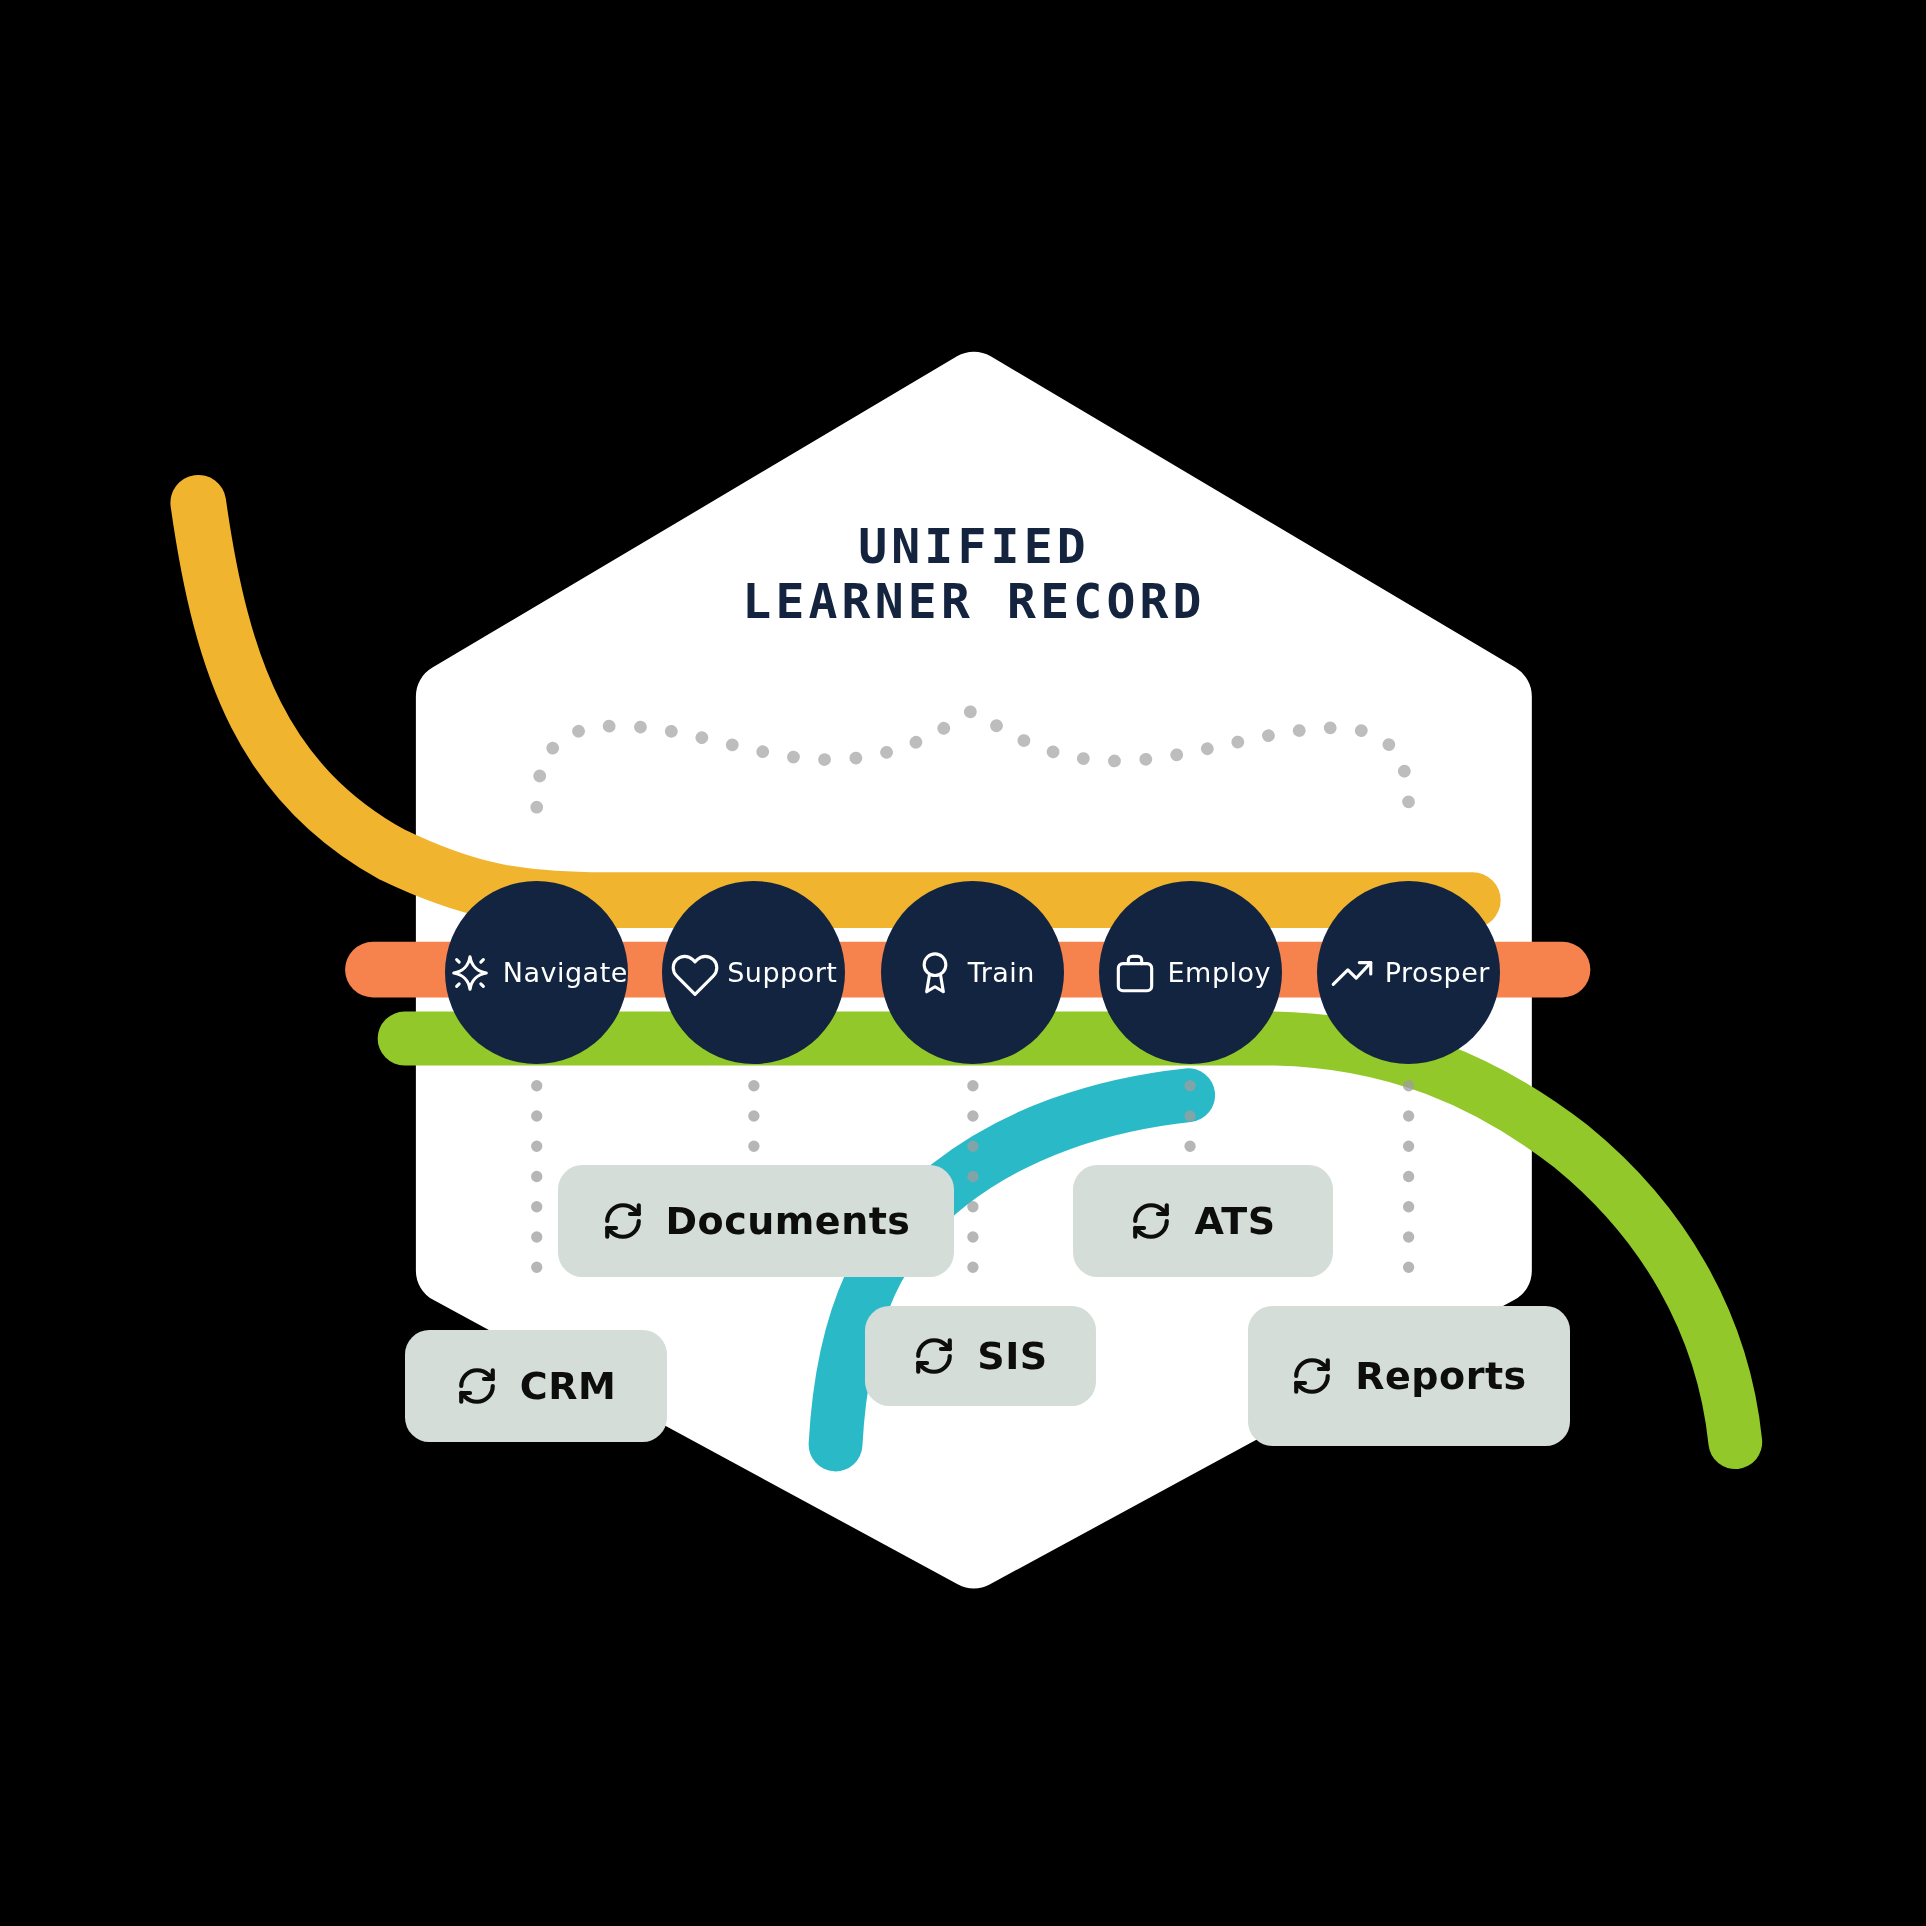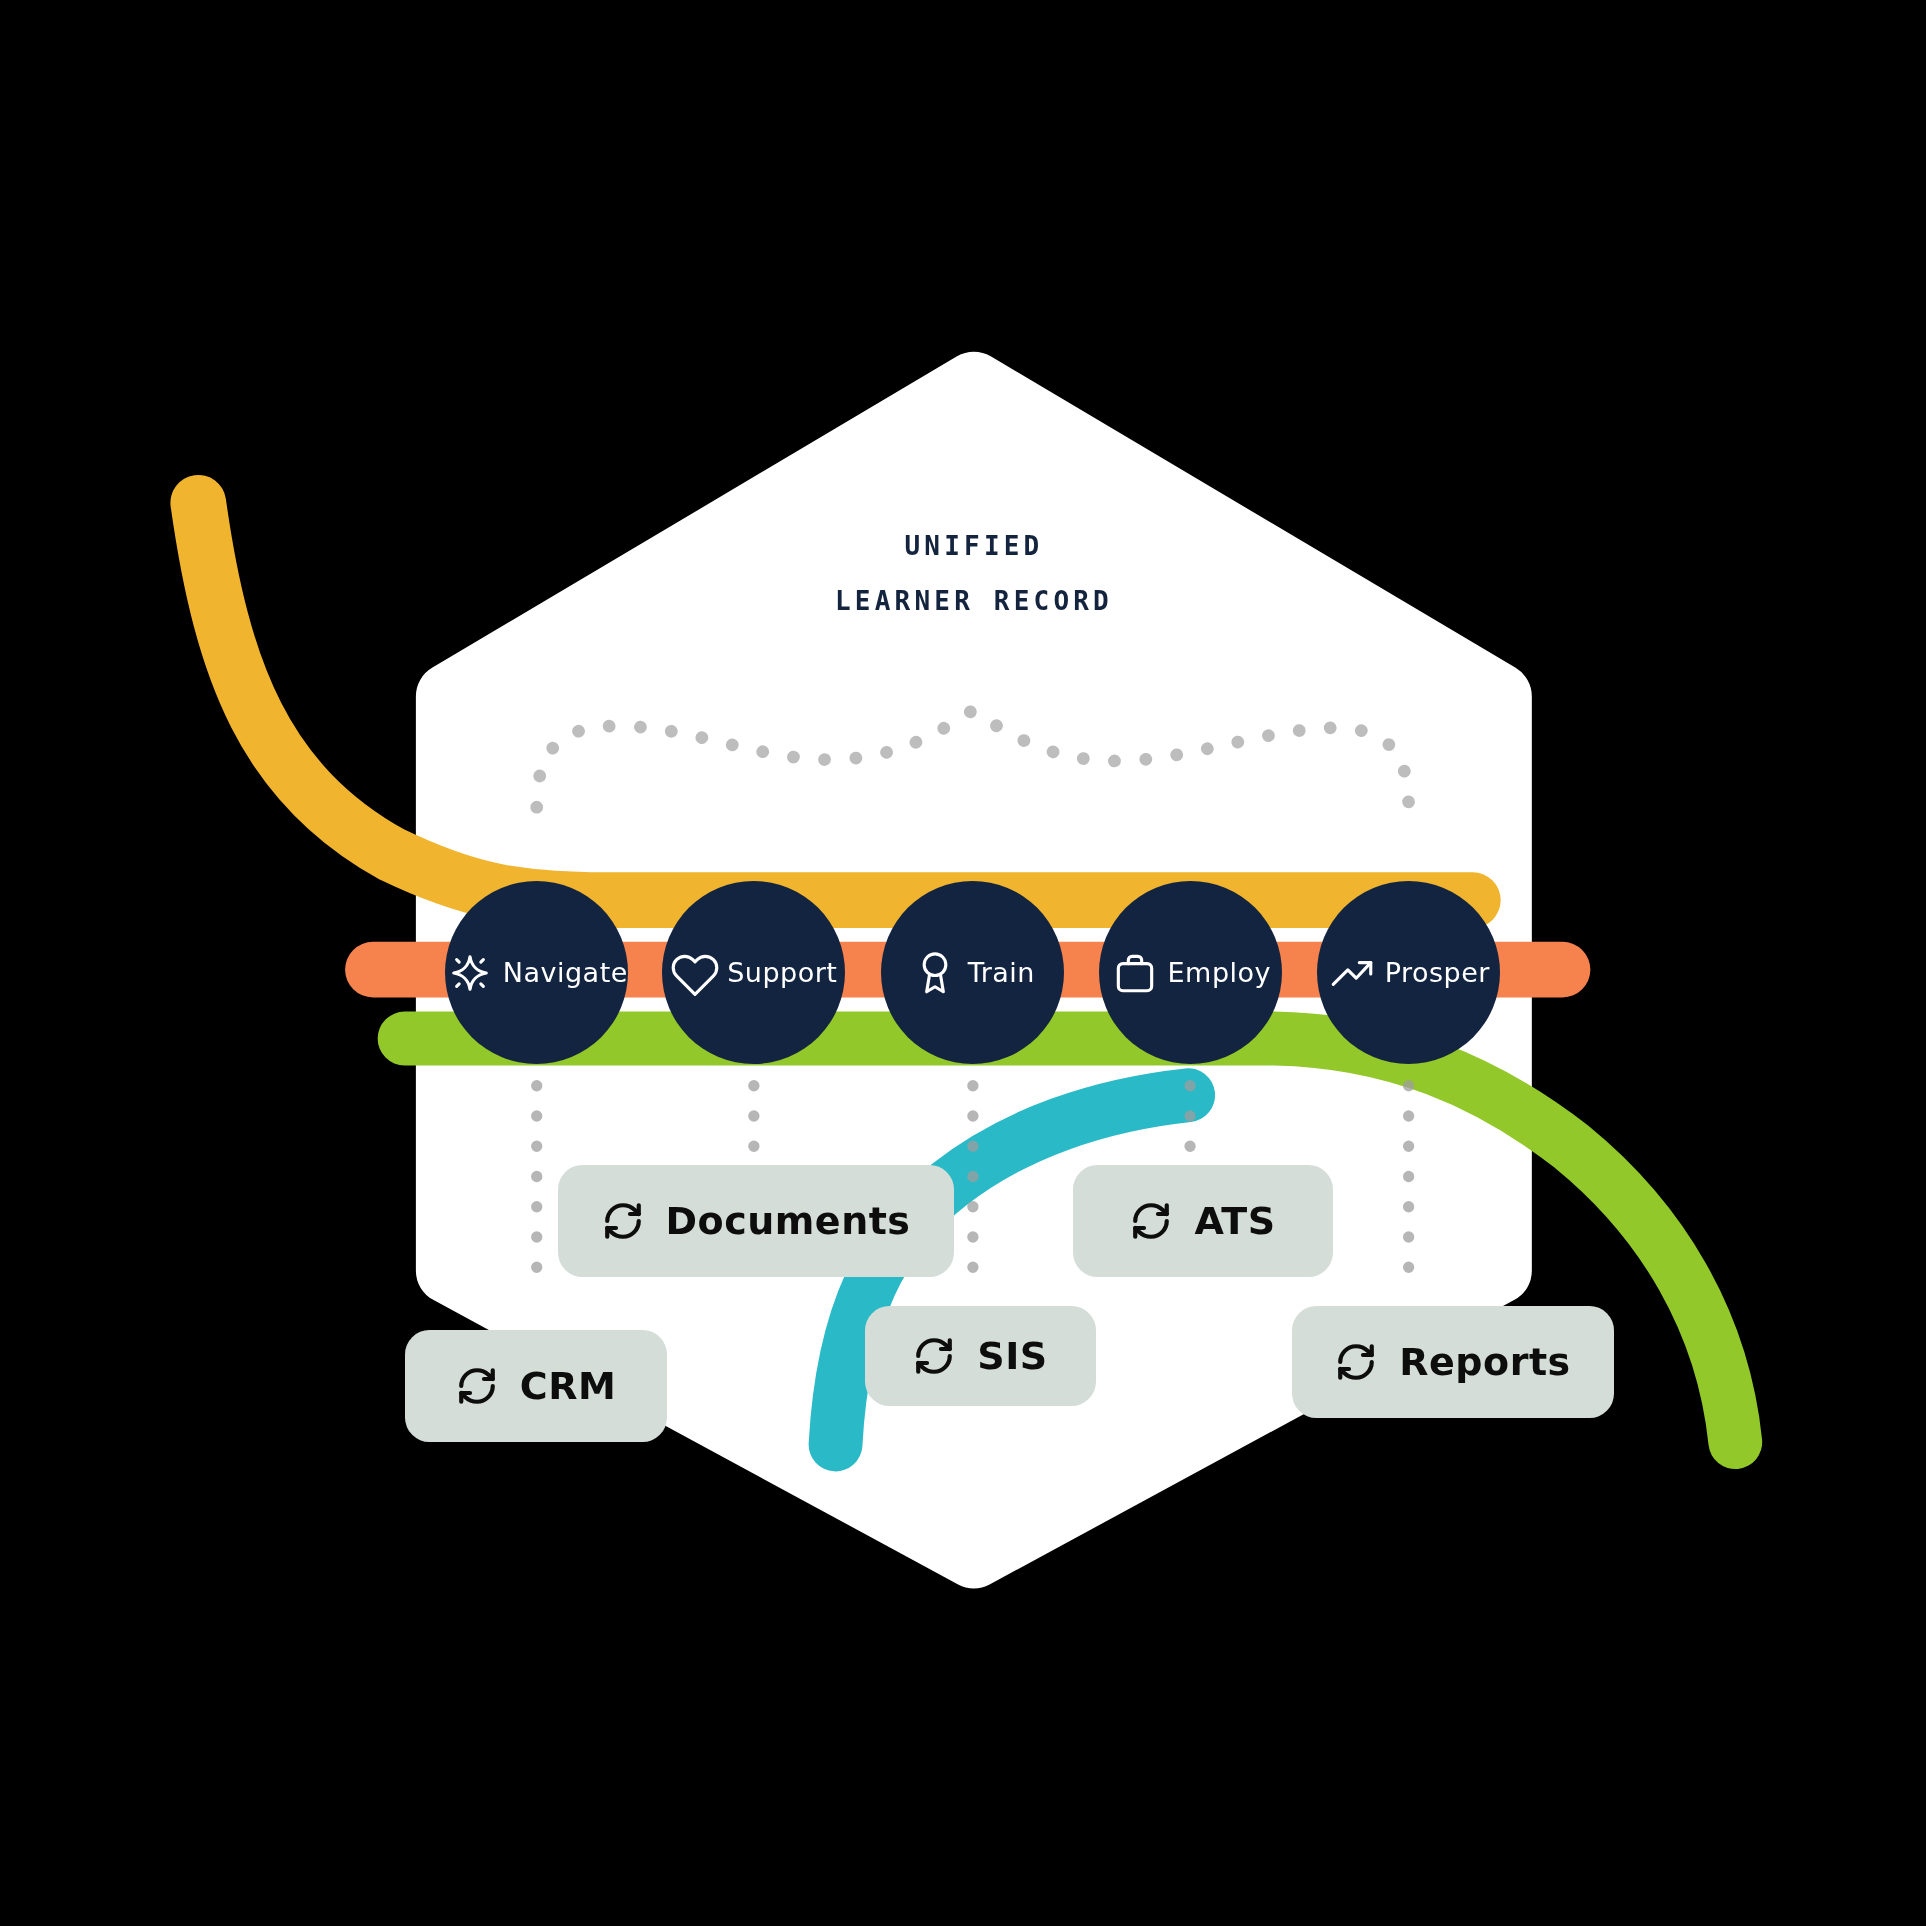--- a/index.html
+++ b/index.html
@@ -25,21 +25,21 @@
   
   .title-block {
     position: absolute;
     left: 502px;
     top: 519px;
     width: 944px;
     text-align: center;
     color: #14243E;
     font-family: "DejaVu Sans Mono", monospace;
     font-weight: 700;
-    font-size: 26px;
+    font-size: 48px;
     letter-spacing: 4.2px;
     line-height: 55px;
   }
   
   .station {
     position: absolute;
     width: 183px;
     height: 183px;
     border-radius: 50%;
     background: #132440;
@@ -80,21 +80,21 @@
     font-size: 38px;
     letter-spacing: 0.5px;
     white-space: nowrap;
   }
   .sysbox .sync { width: 42px; height: 42px; }
   .sysbox .sync svg { width: 42px; height: 42px; display:block; }
   #box-documents { left: 558px; top: 1165px; width: 396px; height: 112px; }
   #box-ats       { left: 1073px; top: 1165px; width: 260px; height: 112px; }
   #box-crm       { left: 405px;  top: 1330px; width: 262px; height: 112px; }
   #box-sis       { left: 865px; top: 1306px; width: 231px; height: 100px; }
-  #box-reports   { left: 1292px; top: 1306px; width: 322px; height: 112px; }
+  #box-reports   { left: 1248px; top: 1306px; width: 322px; height: 140px; }
 </style>
 </head>
 <body>
 
 <div id="stage">
 
   <svg id="bg-svg" viewBox="0 0 4080 4080" xmlns="http://www.w3.org/2000/svg">
 
     <path d="M2063 815 L3175 1475 L3175 2692 L2063 3295 L951 2692 L951 1475 Z" fill="#FFFFFF" stroke="#FFFFFF" stroke-width="140" stroke-linejoin="round"></path>
 

